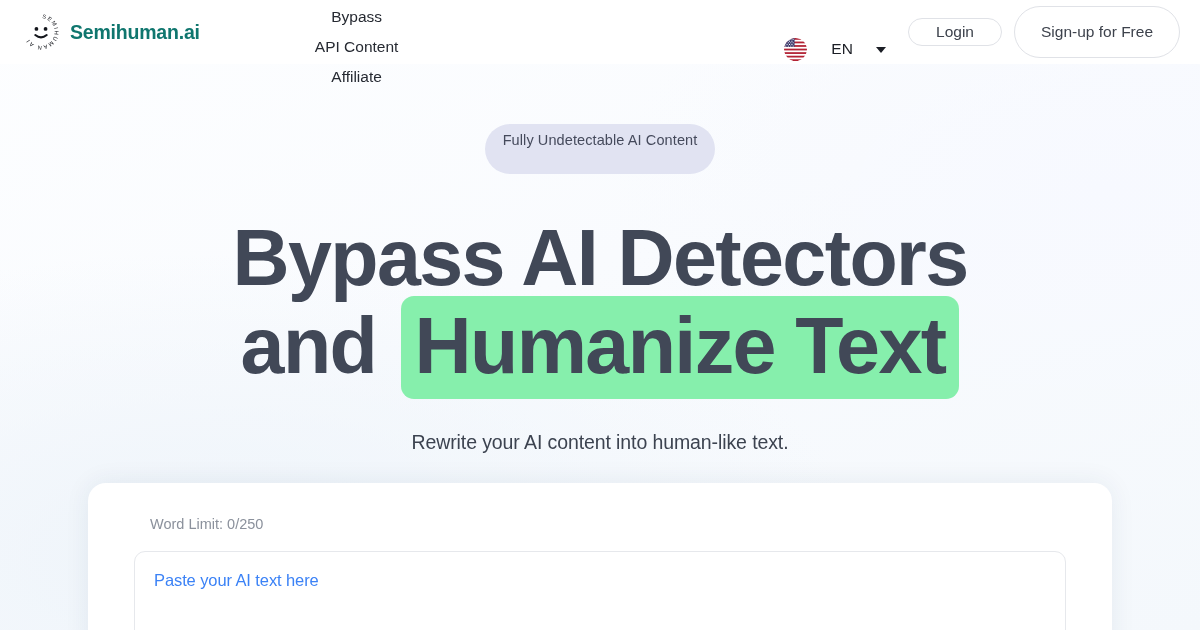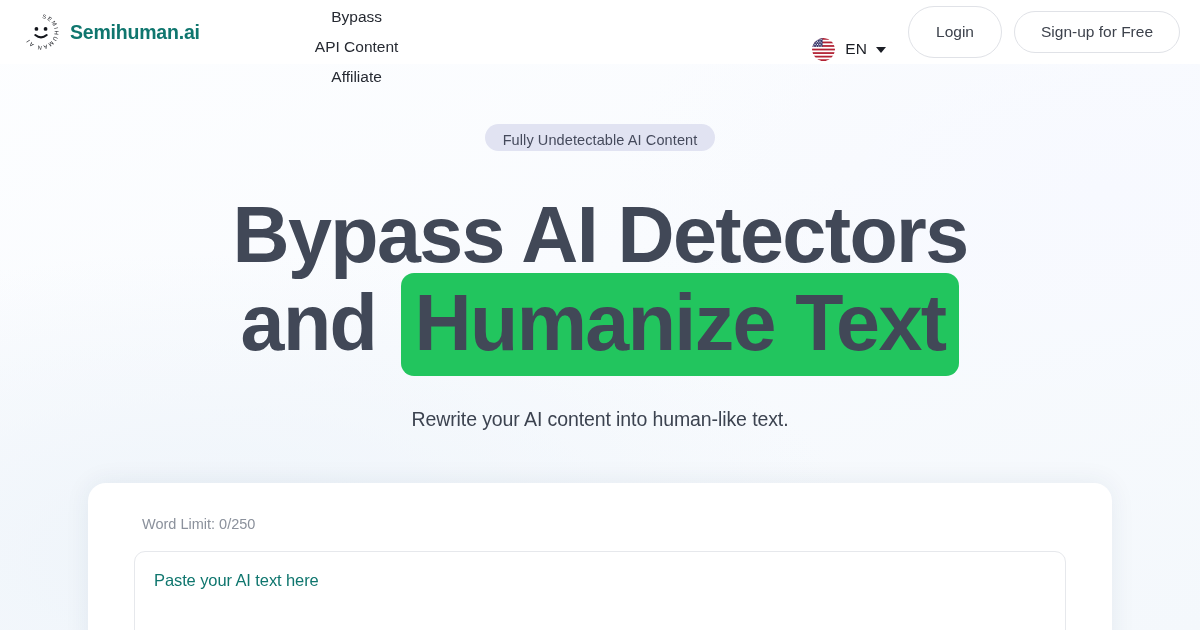--- a/index.html
+++ b/index.html
@@ -82,21 +82,21 @@
     margin-left: auto;
     margin-right: 20px;
     display: flex;
     align-items: center;
     gap: 12px;
   }
 
   .lang {
     display: flex;
     align-items: center;
-    gap: 10px;
+    gap: 24px;
     cursor: pointer;
     padding: 4px 2px;
     margin-top: 34px;
   }
 
   .flag {
     width: 23px;
     height: 23px;
     border-radius: 50%;
     overflow: hidden;
@@ -123,56 +123,56 @@
     border: 1px solid #e0e2e7;
     background: #ffffff;
     border-radius: 999px;
     font-size: 15.5px;
     color: #3d424c;
     cursor: pointer;
     font-family: inherit;
     white-space: nowrap;
   }
 
-  .btn-login   { height: 52px; padding: 0 27px; margin-left: 8px; }
-  .btn-signup  { height: 42px; padding: 0 26px; }
+  .btn-login   { height: 28px; padding: 0 27px; margin-left: 8px; }
+  .btn-signup  { height: 52px; padding: 0 26px; }
 
   
   .hero {
     position: absolute;
     top: 64px; left: 0;
     width: 1200px;
     text-align: center;
     z-index: 5;
   }
 
   .badge {
     display: inline-block;
     margin-top: 60px;
     background: #e1e3f2;
     color: #454a5c;
     font-size: 14.5px;
-    padding: 8px 18px 3px;
+    padding: 8px 18px 26px;
     border-radius: 999px;
     letter-spacing: 0.1px;
   }
 
   .headline {
     margin-top: 40px;
     font-size: 79px;
     line-height: 88px;
     font-weight: bold;
     color: #414857;
     letter-spacing: -1.6px;
   }
 
   .headline-line { display: block; }
 
   .hl {
-    background: #22c55e;
+    background: #86efac;
     border-radius: 13px;
     padding: 5px 14px 9px;
     margin-left: 4px;
     box-decoration-break: clone;
     -webkit-box-decoration-break: clone;
   }
 
   .subtitle {
     margin-top: 35px;
     font-size: 19.5px;
@@ -191,21 +191,21 @@
     width: 1024px;
     height: 220px;
     background: #ffffff;
     border-radius: 18px 18px 0 0;
     box-shadow: 0 -1px 26px rgba(35,52,88,0.07);
     z-index: 10;
   }
 
   .word-limit {
     position: absolute;
-    left: 54px;
+    left: 62px;
     top: 33px;
     font-size: 14.5px;
     color: #8b919c;
   }
 
   .textarea-box {
     position: absolute;
     left: 46px;
     top: 68px;
     width: 932px;
@@ -213,21 +213,21 @@
     border: 1px solid #e6e8ec;
     border-radius: 11px;
     background: #ffffff;
   }
 
   .textarea-placeholder {
     position: absolute;
     left: 19px;
     top: 19px;
     font-size: 16.5px;
-    color: #0f766e;
+    color: #3b82f6;
     letter-spacing: -0.1px;
   }
 </style>
 </head>
 <body>
 
 <div class="page"></div>
 
 <div class="header">
 

